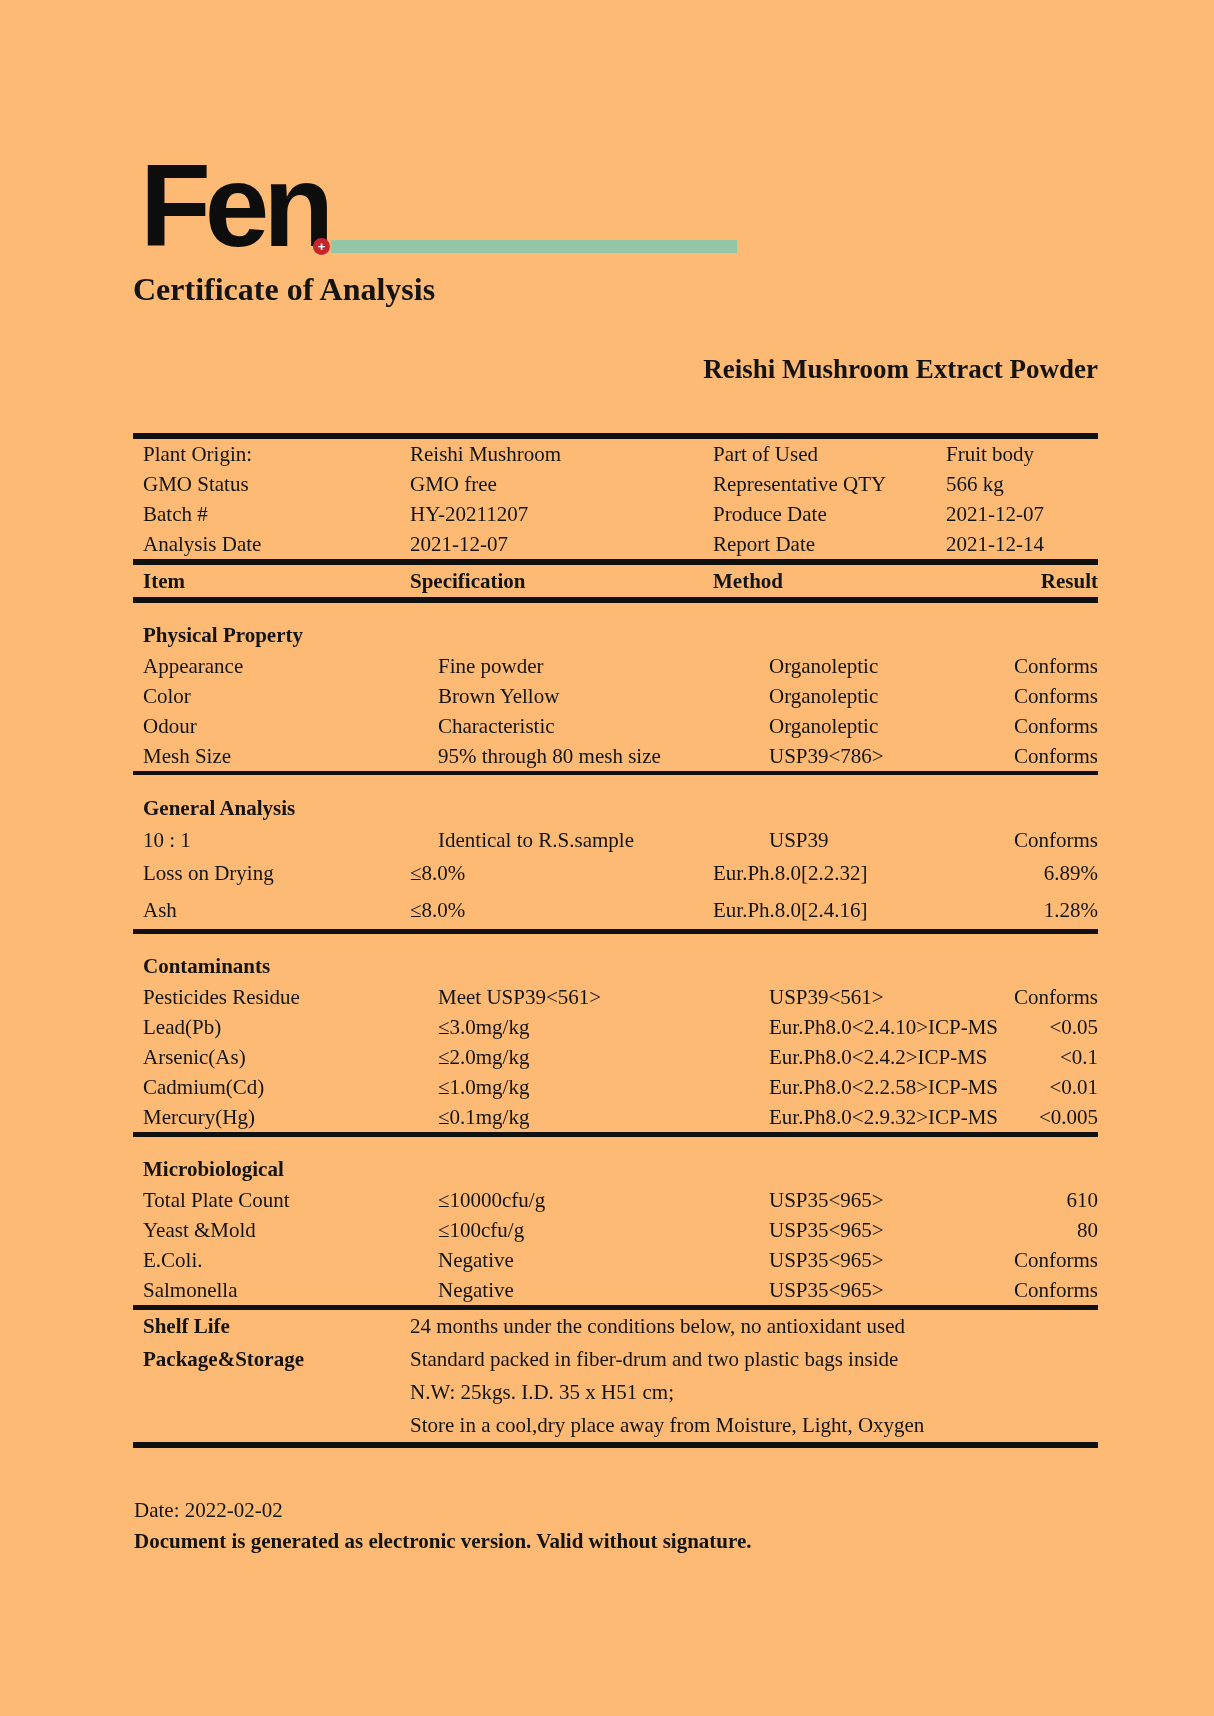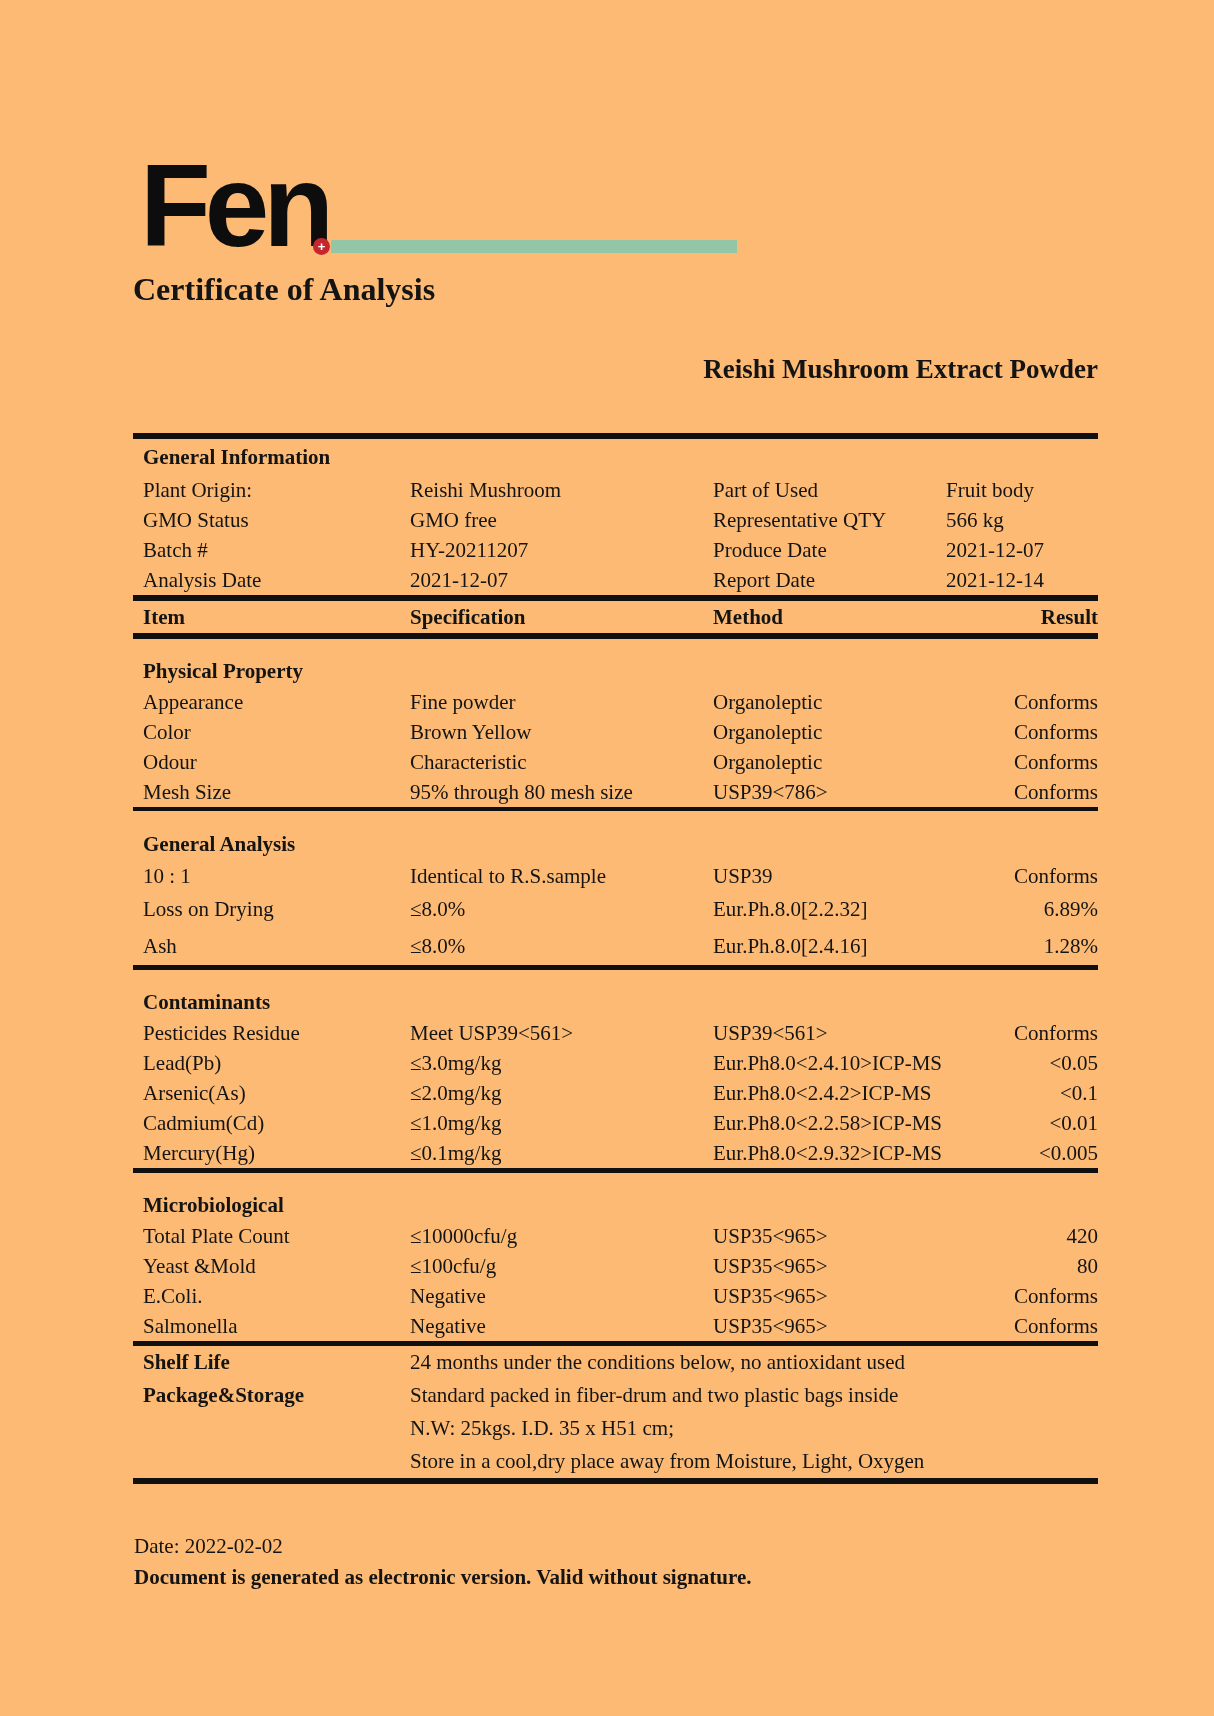--- a/index.html
+++ b/index.html
@@ -48,21 +48,21 @@
   .cell{padding-left:10px;white-space:nowrap;}
   .result{text-align:right;padding-left:0;}
   .h-row{height:36px;display:flex;align-items:center;}
   .h-row .cell{font-weight:bold;}
   .gi-row{height:30px;}
   .th-row{height:32px;font-weight:bold;}
   .sec-head{height:32px;display:flex;align-items:center;margin-top:16px;}
   .sec-head .cell{font-weight:bold;}
   .sec-head.ga{height:34px;}
   .sec-head.ct{height:32px;}
-  .r30{height:30px;}
+  .r30{height:30px;gap:28px;}
   .r37{height:37px;}
   .shelf-row{display:grid;grid-template-columns:267px 1fr;align-items:center;height:33px;}
   .shelf-row .cell.label{font-weight:bold;}
   
   .date-line{margin-top:50px;padding-left:1px;font-size:21px;}
   .date-line .lbl{font-weight:normal;}
   .note-line{font-size:21px;font-weight:bold;padding-left:1px;margin-top:6px;}
 </style>
 </head>
 <body>
@@ -73,23 +73,20 @@
     <div class="logo-text">Fen</div>
     <div class="logo-dot">+</div>
     <div class="logo-bar"></div>
     <div class="page-title">Certificate of Analysis</div>
     <div class="page-subtitle">Reishi Mushroom Extract Powder</div>
   </div>
 
   <div class="doc">
     <div class="hr6"></div>
 
-    <div class="h-row">
-      <span class="cell">General Information</span>
-    </div>
     <div class="row4 gi-row">
       <span class="cell">Plant Origin:</span>
       <span class="cell">Reishi Mushroom</span>
       <span class="cell">Part of Used</span>
       <span class="cell">Fruit body</span>
     </div>
     <div class="row4 gi-row">
       <span class="cell">GMO Status</span>
       <span class="cell">GMO free</span>
       <span class="cell">Representative QTY</span>
@@ -209,21 +206,21 @@
 
     <div class="hr5"></div>
 
     <div class="sec-head">
       <span class="cell">Microbiological</span>
     </div>
     <div class="rowr r30">
       <span class="cell">Total Plate Count</span>
       <span class="cell">≤10000cfu/g</span>
       <span class="cell">USP35&lt;965&gt;</span>
-      <span class="cell result">420</span>
+      <span class="cell result">610</span>
     </div>
     <div class="rowr r30">
       <span class="cell">Yeast &amp;Mold</span>
       <span class="cell">≤100cfu/g</span>
       <span class="cell">USP35&lt;965&gt;</span>
       <span class="cell result">80</span>
     </div>
     <div class="rowr r30">
       <span class="cell">E.Coli.</span>
       <span class="cell">Negative</span>

